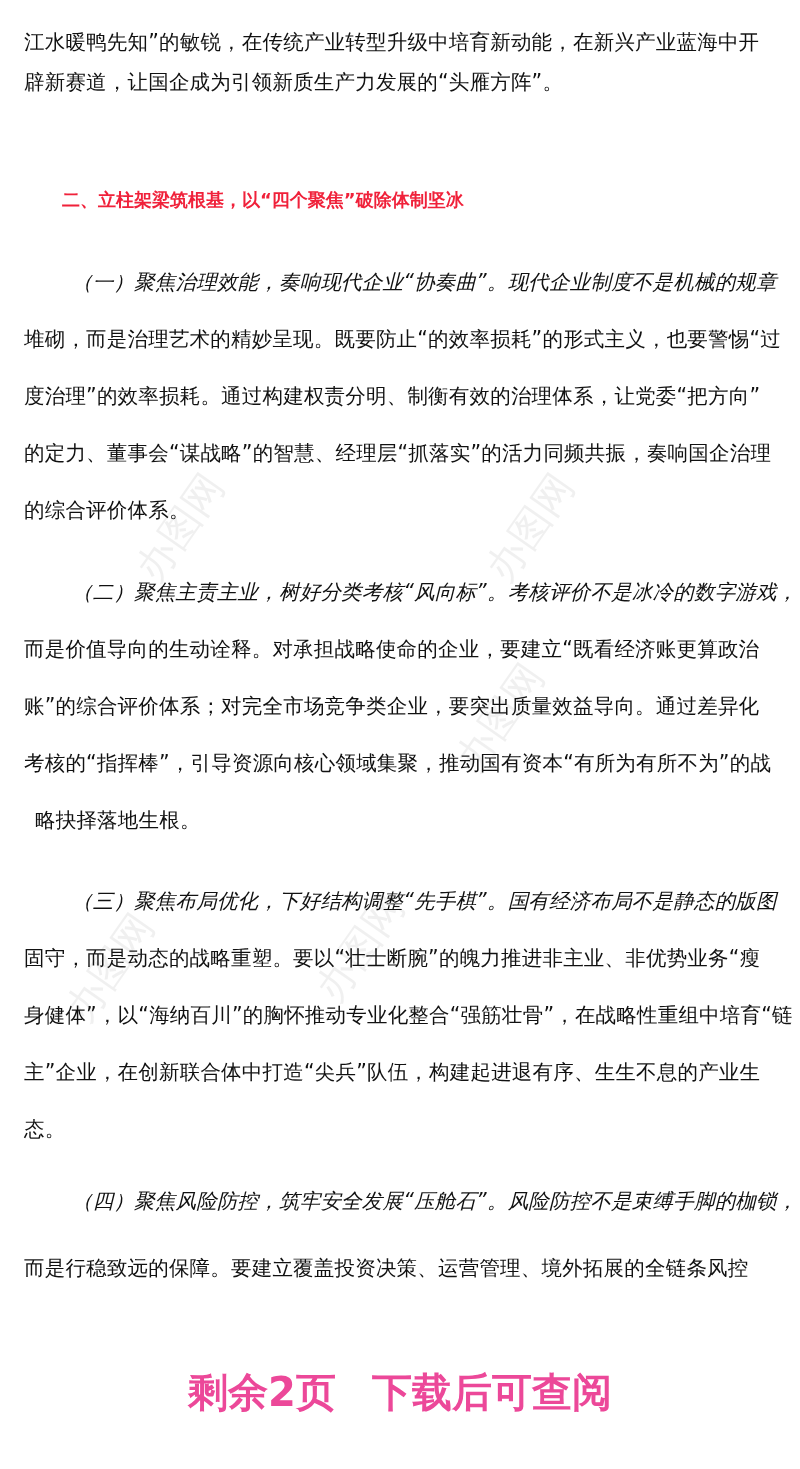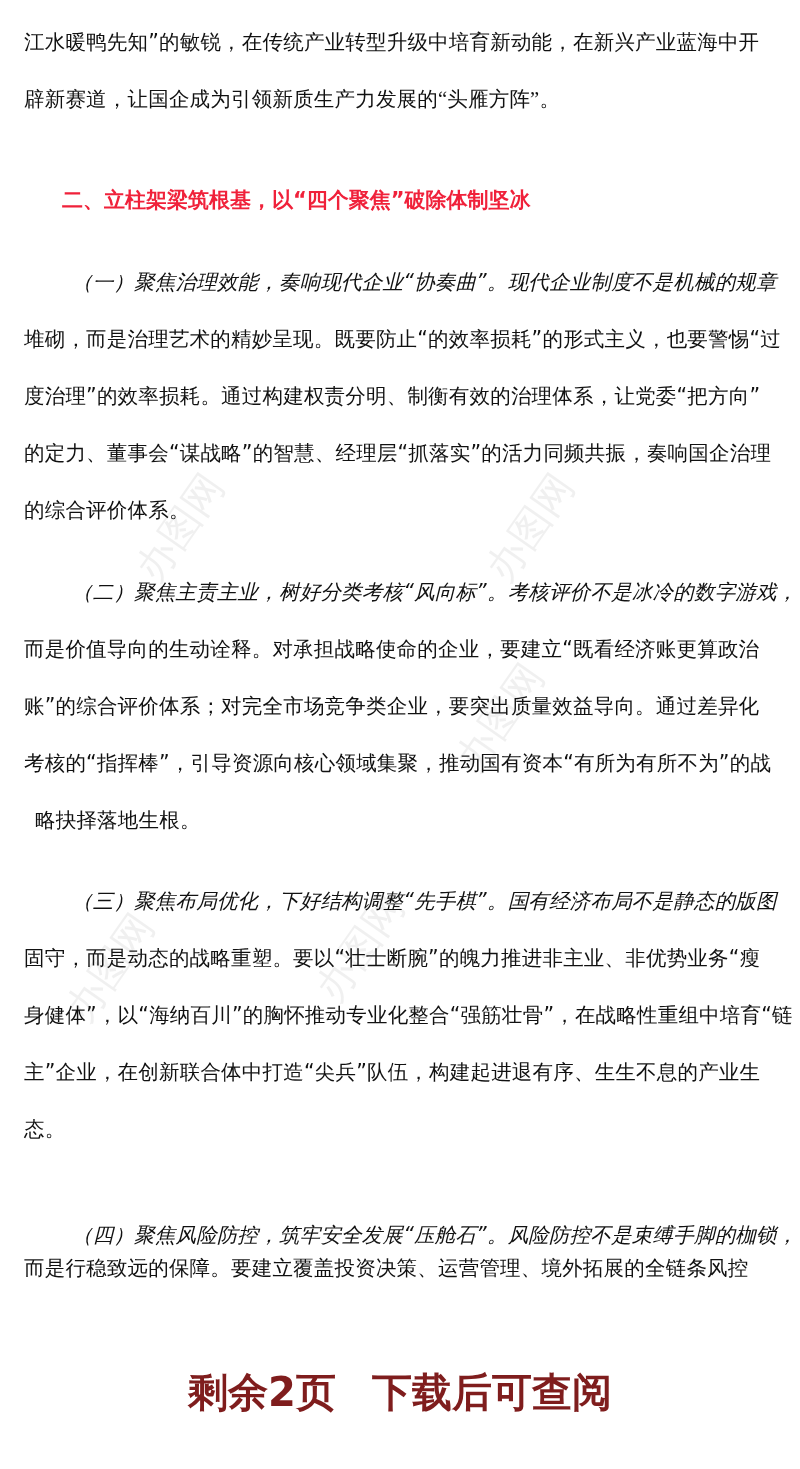--- a/index.html
+++ b/index.html
@@ -1,37 +1,37 @@
 <!DOCTYPE html>
 <html><head>
 <meta charset="utf-8">
 <style>
   html, body { margin:0; padding:0; background:#ffffff; }
   body { width:800px; height:1469px; position:relative; overflow:hidden;
          font-family:"DejaVu Sans", "Liberation Sans", sans-serif; color:#111; }
   .line { position:absolute; left:24px; font-size:20.5px; line-height:28px; white-space:nowrap; letter-spacing:0.2px; }
   .indent { left:72px;font-style:italic; }
-  .heading { position:absolute; left:62px; top:186px; font-size:21px; font-weight:bold; color:#f0213a; white-space:nowrap; line-height:28px; }
+  .heading { position:absolute; left:62px; top:186px; font-size:18px; font-weight:bold; color:#f0213a; white-space:nowrap; line-height:28px; }
   .wm { position:absolute; font-size:40px; color:rgba(0,0,0,0.06); transform:rotate(-55deg); white-space:nowrap; pointer-events:none; }
-  .footer { position:absolute; top:1368px; left:0; width:800px; text-align:center; font-size:40px; font-weight:bold; color:#7f1d1d; line-height:48px; }
+  .footer { position:absolute; top:1368px; left:0; width:800px; text-align:center; font-size:40px; font-weight:bold; color:#ec4899; line-height:48px; }
   .footer span { margin:0 18px; }
 </style>
 </head>
 <body>
 
 <div>
 
   <div class="wm" style="left:120px;top:500px;">办图网</div>
   <div class="wm" style="left:470px;top:500px;">办图网</div>
   <div class="wm" style="left:440px;top:690px;">办图网</div>
   <div class="wm" style="left:50px;top:940px;">办图网</div>
   <div class="wm" style="left:300px;top:920px;">办图网</div>
 
   <div class="line" style="top:28px;">江水暖鸭先知”的敏锐，在传统产业转型升级中培育新动能，在新兴产业蓝海中开</div>
-  <div class="line" style="top:85px;font-family:Liberation Serif, serif;">辟新赛道，让国企成为引领新质生产力发展的“头雁方阵”。</div>
+  <div class="line" style="top:68px;">辟新赛道，让国企成为引领新质生产力发展的“头雁方阵”。</div>
 
   <div class="heading">二、立柱架梁筑根基，以“四个聚焦”破除体制坚冰</div>
 
   <div>
     <div class="line indent" style="top:268px;">（一）聚焦治理效能，奏响现代企业“协奏曲”。现代企业制度不是机械的规章</div>
     <div class="line" style="top:325px;">堆砌，而是治理艺术的精妙呈现。既要防止“的效率损耗”的形式主义，也要警惕“过</div>
     <div class="line" style="top:382px;">度治理”的效率损耗。通过构建权责分明、制衡有效的治理体系，让党委“把方向”</div>
     <div class="line" style="top:439px;">的定力、董事会“谋战略”的智慧、经理层“抓落实”的活力同频共振，奏响国企治理</div>
     <div class="line" style="top:496px;">的综合评价体系。</div>
   </div>
@@ -46,21 +46,21 @@
 
   <div>
     <div class="line indent" style="top:887px;">（三）聚焦布局优化，下好结构调整“先手棋”。国有经济布局不是静态的版图</div>
     <div class="line" style="top:944px;">固守，而是动态的战略重塑。要以“壮士断腕”的魄力推进非主业、非优势业务“瘦</div>
     <div class="line" style="top:1001px;">身健体”，以“海纳百川”的胸怀推动专业化整合“强筋壮骨”，在战略性重组中培育“链</div>
     <div class="line" style="top:1058px;">主”企业，在创新联合体中打造“尖兵”队伍，构建起进退有序、生生不息的产业生</div>
     <div class="line" style="top:1115px;">态。</div>
   </div>
 
   <div>
-    <div class="line indent" style="top:1221px;">（四）聚焦风险防控，筑牢安全发展“压舱石”。风险防控不是束缚手脚的枷锁，</div>
+    <div class="line indent" style="top:1187px;">（四）聚焦风险防控，筑牢安全发展“压舱石”。风险防控不是束缚手脚的枷锁，</div>
     <div class="line" style="top:1254px;">而是行稳致远的保障。要建立覆盖投资决策、运营管理、境外拓展的全链条风控</div>
   </div>
 
   <div class="footer">
     <span>剩余2页</span><span>下载后可查阅</span>
   </div>
 
 </div>
 
 </body></html>

